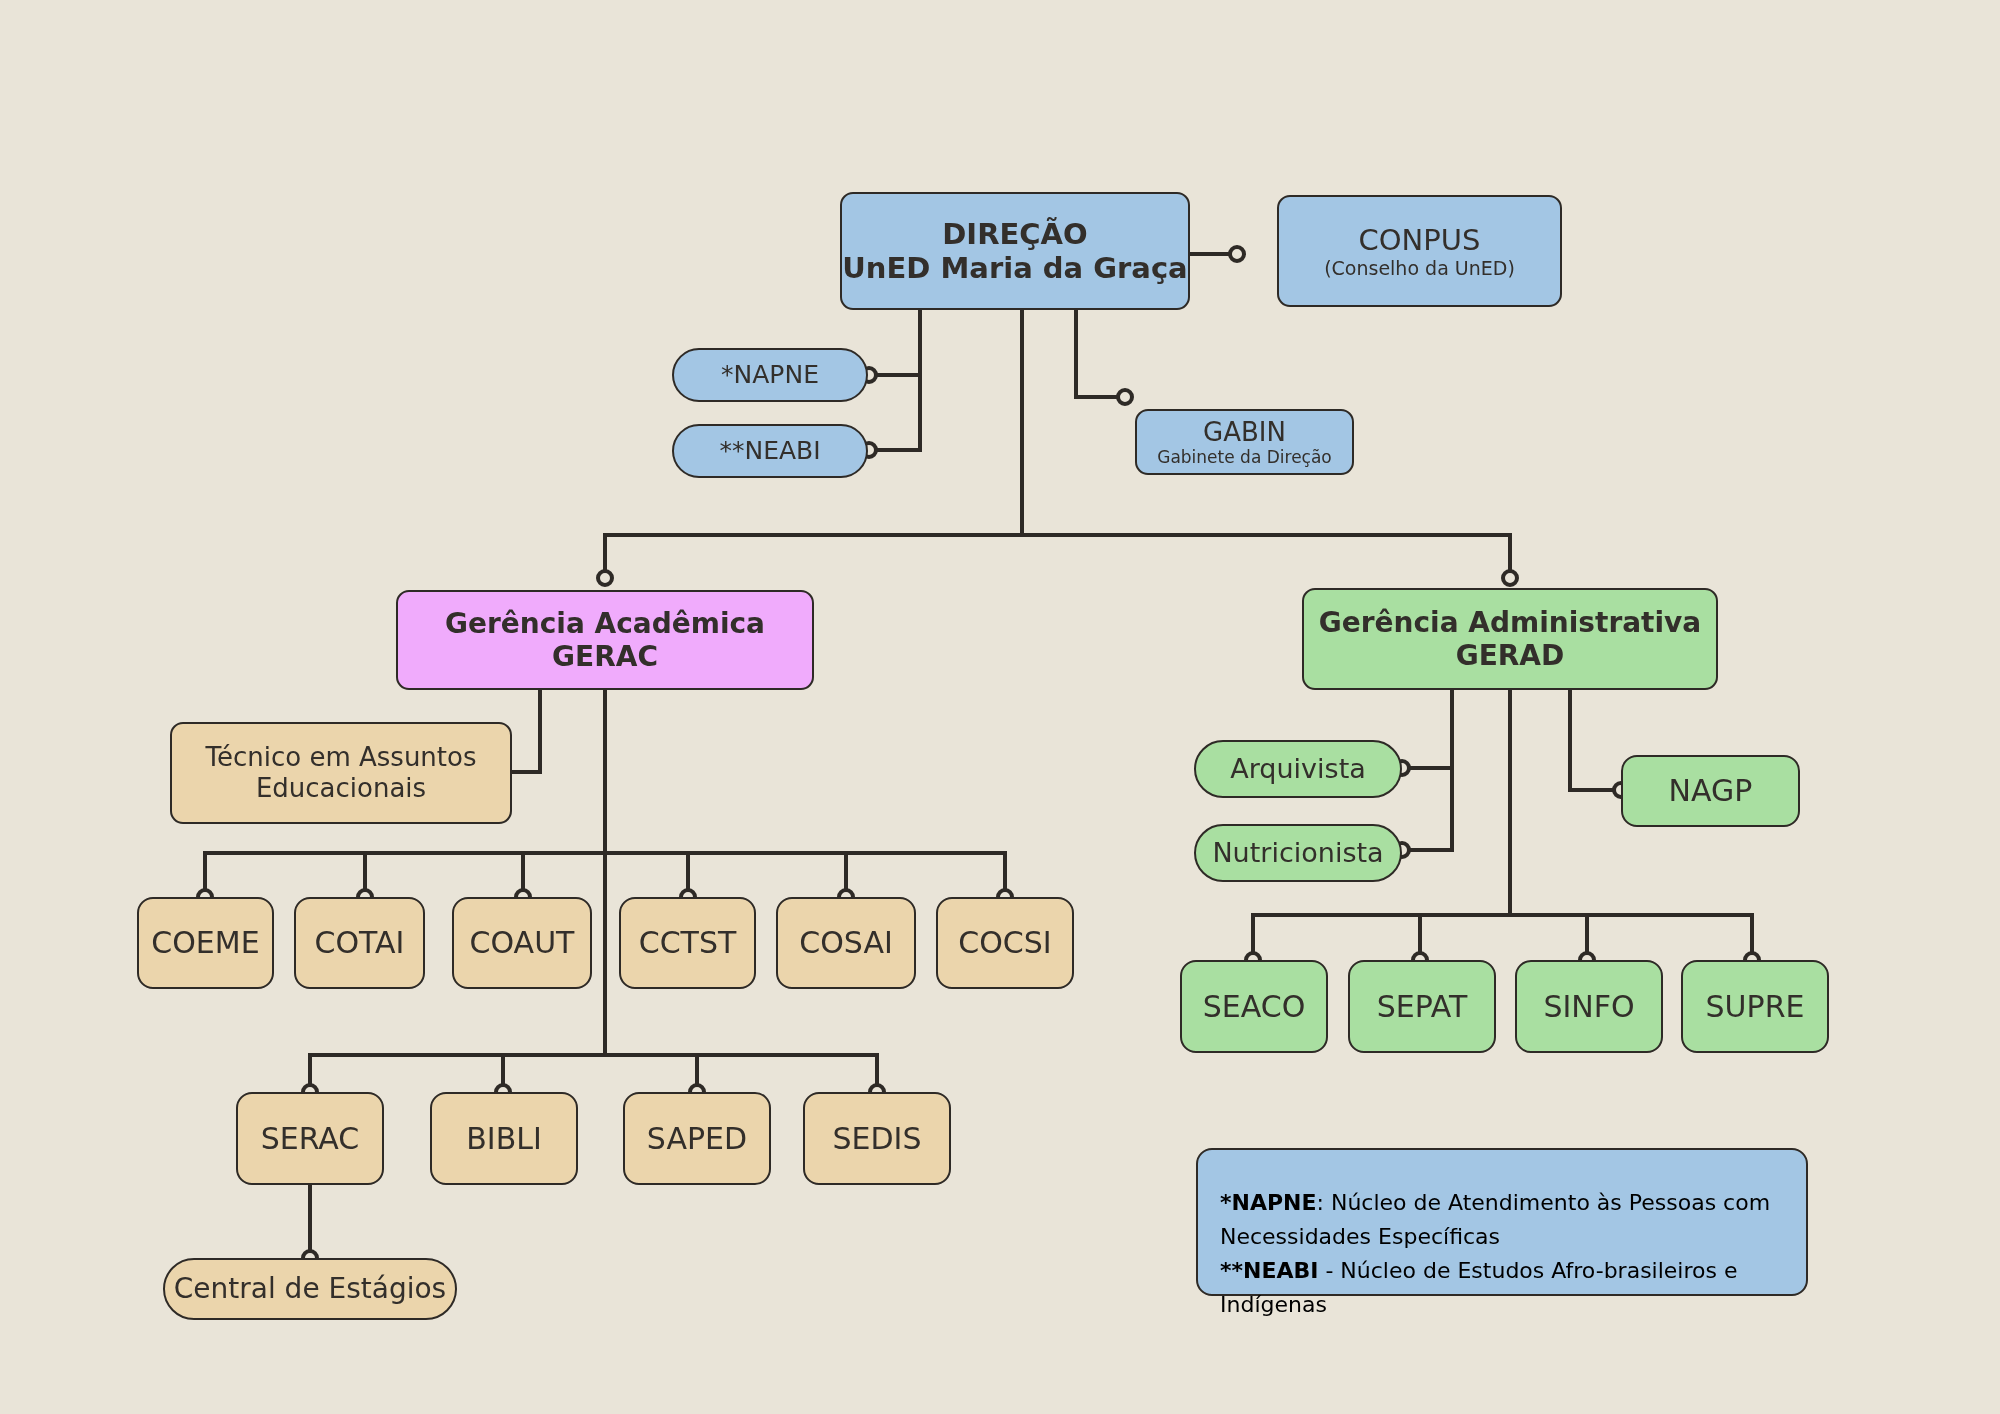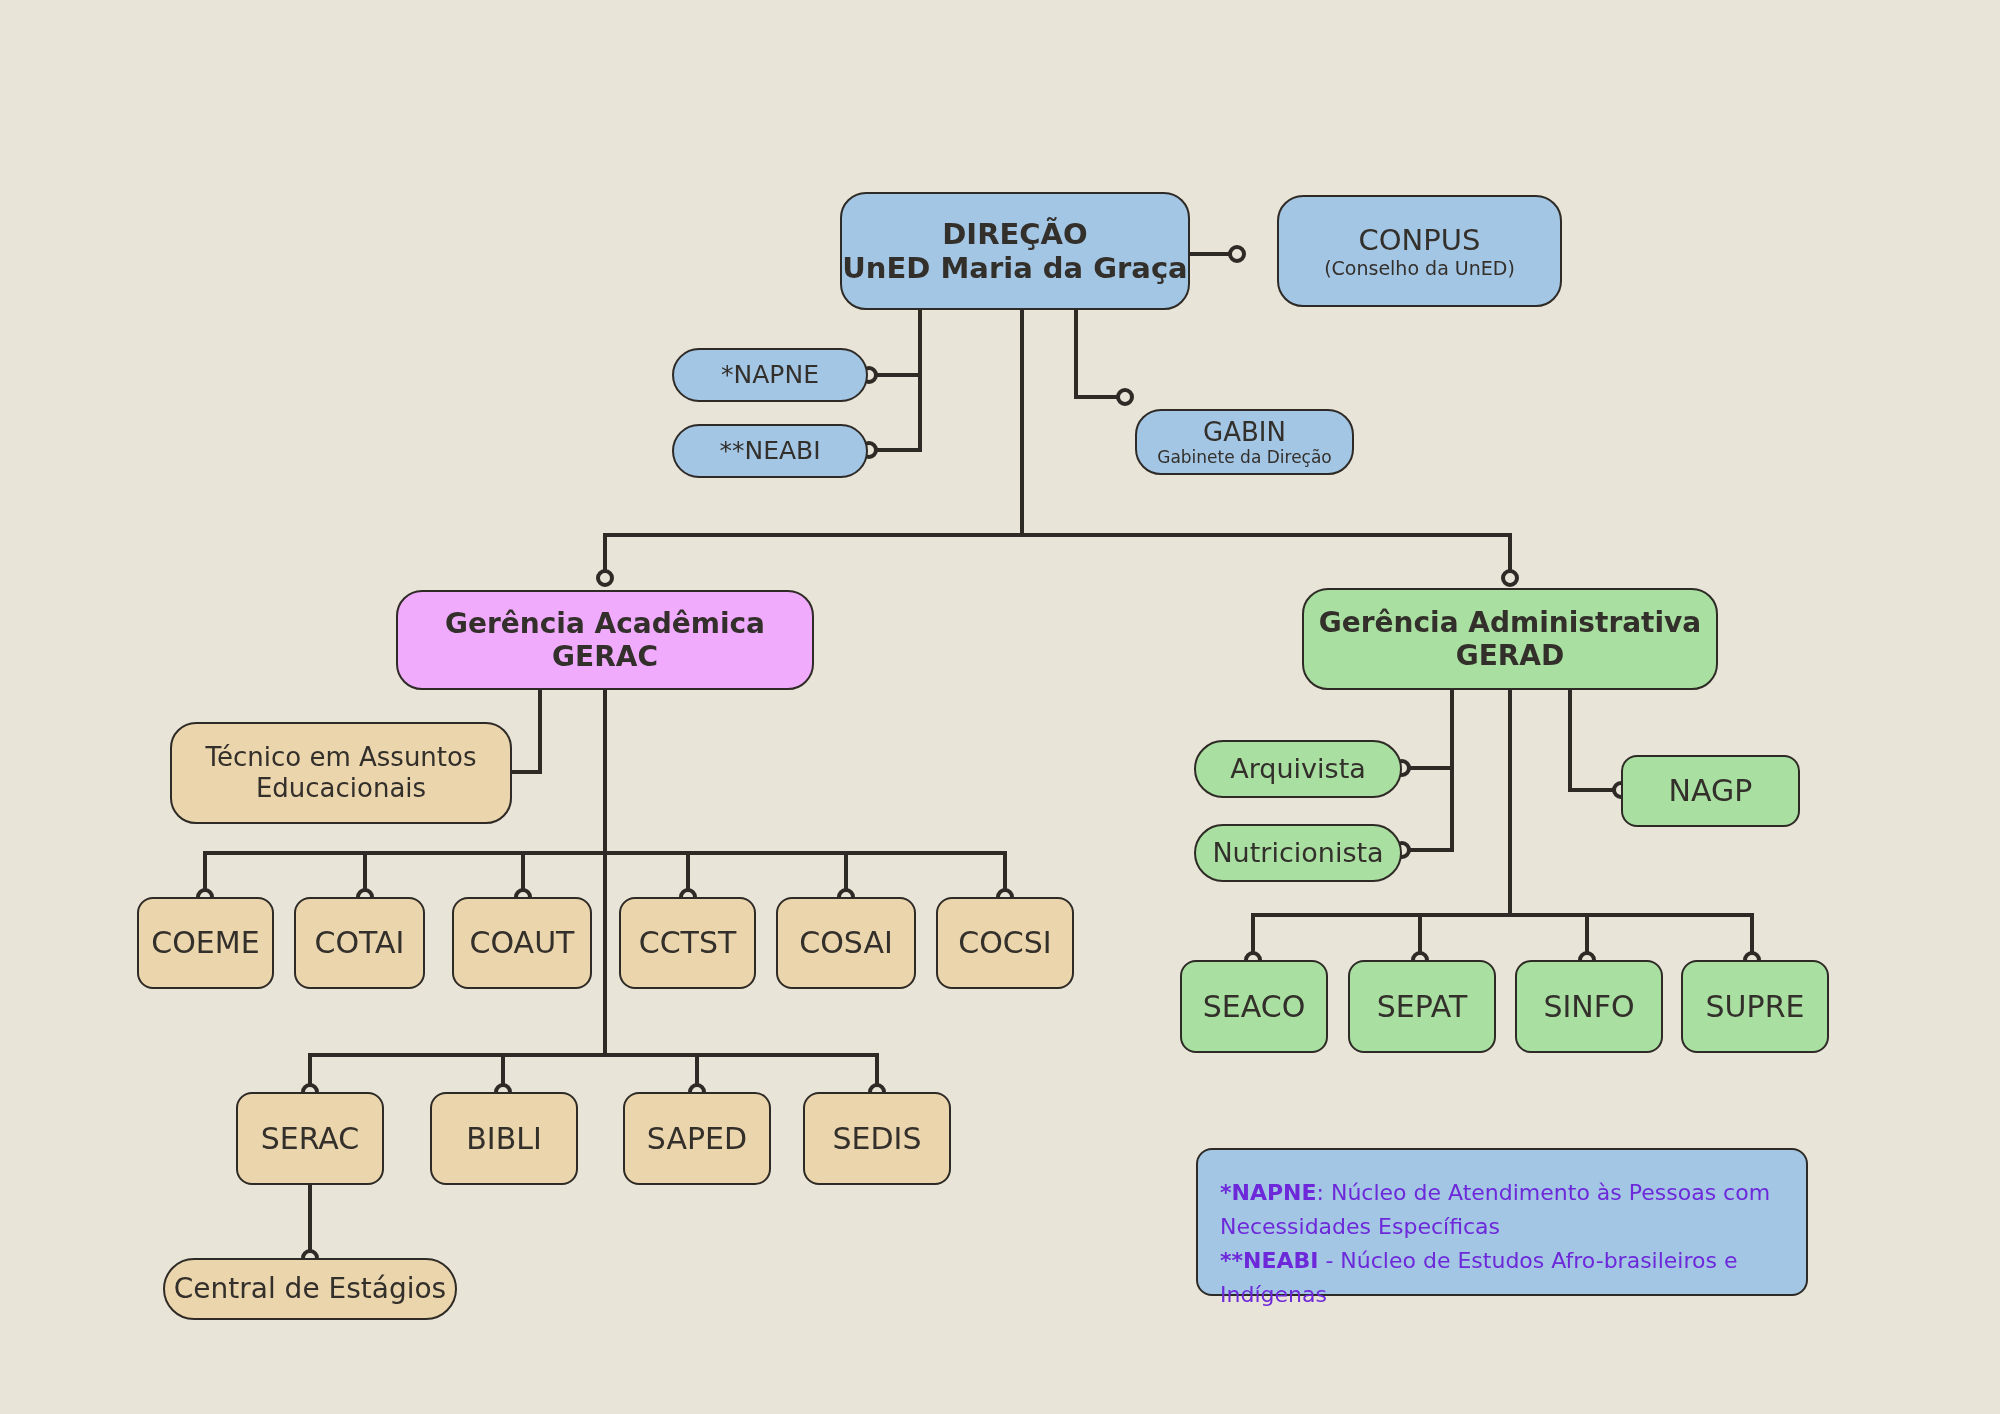--- a/index.html
+++ b/index.html
@@ -23,36 +23,36 @@
     text-align:center;
     color:#332F2B;
     border:2.5px solid #2E2A26;
     line-height:1.18;
   }
   .blue{background:#A3C6E4;}
   .green{background:#A9DFA1;}
   .tan-dark{background:#f0abfc;}
   .tan-light{background:#EBD5AC;}
 
-  .r-lg{border-radius:26px;}
+  .r-lg{border-radius:13px;}
   .r-md{border-radius:16px;}
   .r-pill{border-radius:999px;}
 
   .t-bold{font-weight:bold;}
   .sub{font-size:19px;font-weight:normal;}
 
   .legend{
     position:absolute;
     box-sizing:border-box;
     background:#A3C6E4;
     border:2.5px solid #2E2A26;
     border-radius:16px;
-    padding:26px 22px;
+    padding:36px 22px;
     font-size:22px;
-    color:#6d28d9;
+    color:#000000;
     line-height:1.55;
     text-align:left;
   }
   .legend b{font-weight:bold;}
 </style>
 </head>
 <body>
 
 <div id="chart">
 

